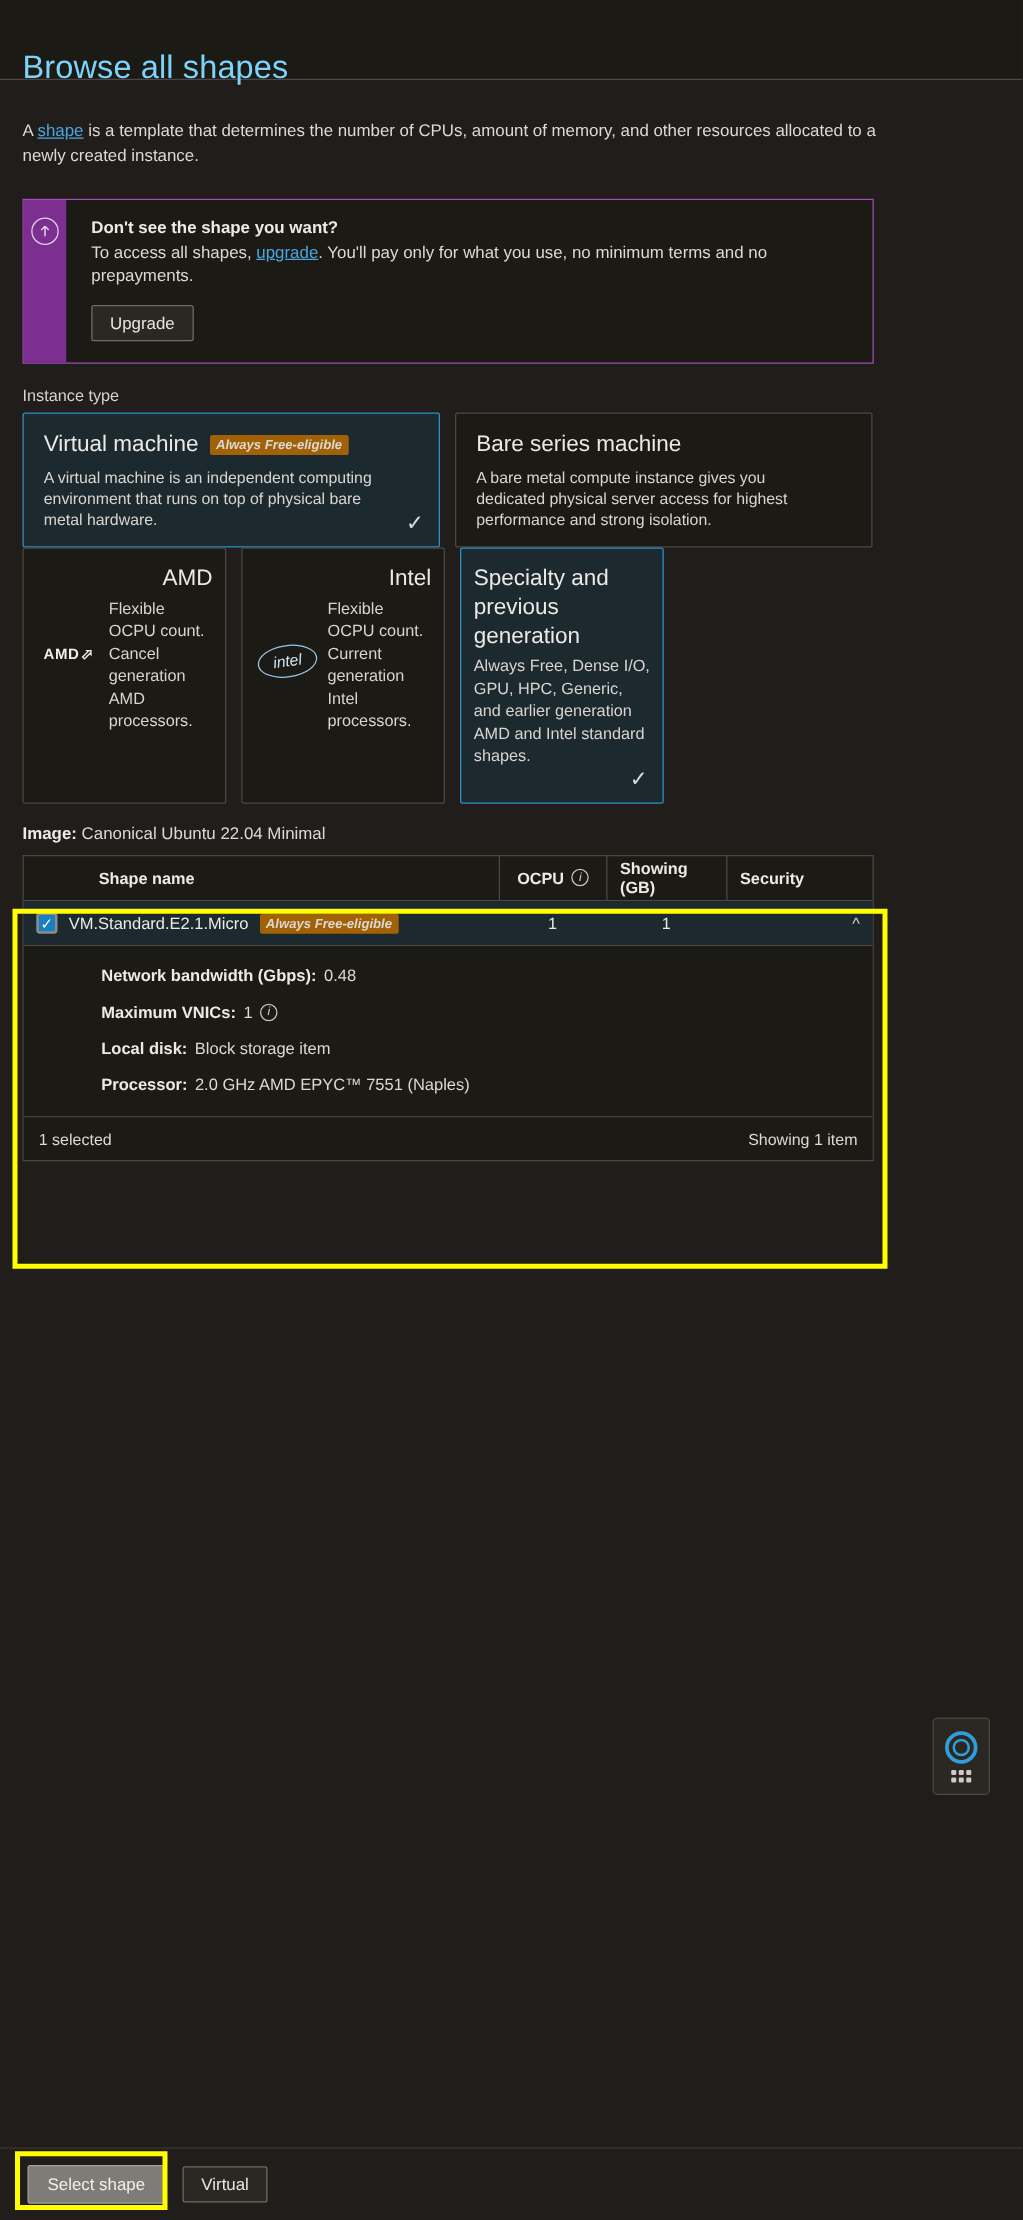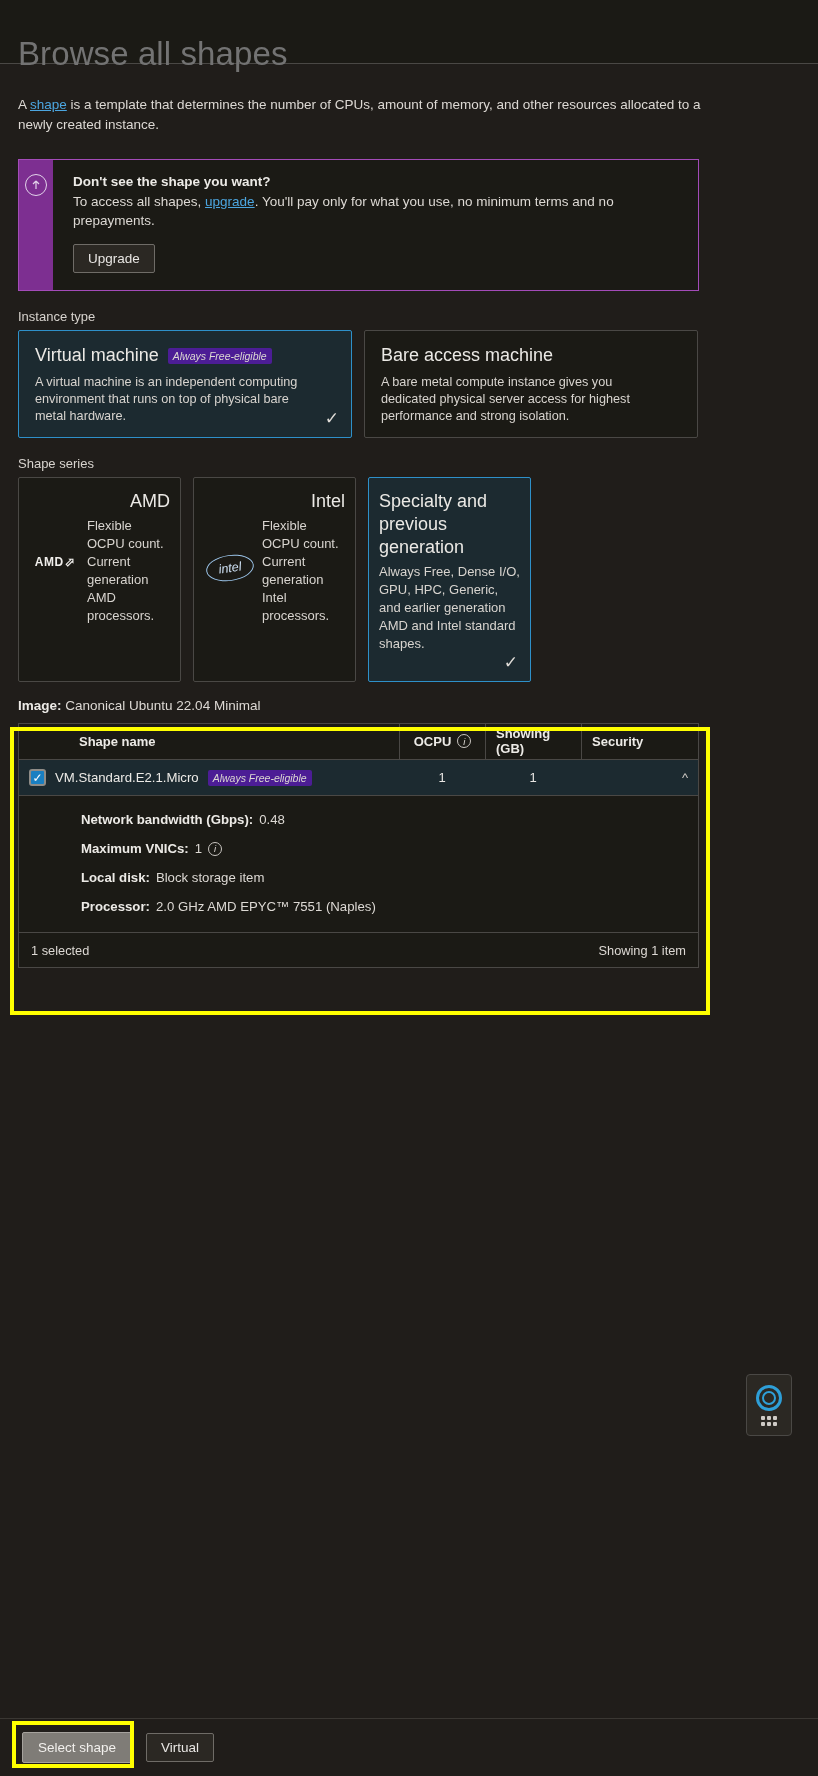--- a/index.html
+++ b/index.html
@@ -15,21 +15,21 @@
 
   
   .header {
     height: 64px;
     background: #1b1a15;
     border-bottom: 1px solid #4a4845;
     display: flex;
     align-items: center;
     padding: 0 18px;
   }
-  .header-title { font-size: 33px; font-weight: 400; color: #737373; letter-spacing: .1px; margin-top: 44px; }
+  .header-title { font-size: 26px; font-weight: 400; color: #7dd3fc; letter-spacing: .1px; margin-top: 44px; }
 
   
   .body { padding: 0 18px; margin-top: 31px; }
 
   .intro {
     font-size: 13.5px;
     line-height: 20px;
     color: #ddd9d4;
     margin-top: 20px;
     max-width: 690px;
@@ -87,25 +87,25 @@
     border-radius: 2px;
     padding: 14px 16px 12px 16px;
     position: relative;
     cursor: pointer;
   }
   .card.selected { border: 1.5px solid #2e90c9; background: #1c2a30; }
   .itype-card { width: 334px; min-height: 104px; }
   .itype-head { display: flex; align-items: center; gap: 9px; margin-bottom: 8px; }
   .itype-title { font-size: 18px; color: #ebe9e5; font-weight: 400; }
   .pill {
-    background: #4c1d95;
+    background: #a16207;
     color: #dcd8d2;
     font-size: 10.5px;
     font-style: italic;
-    font-weight: normal;
+    font-weight: bold;
     padding: 2px 5px;
     border-radius: 2px;
     white-space: nowrap;
   }
   .itype-desc { font-size: 12.7px; line-height: 17px; color: #d8d4cf; padding-right: 22px; }
   .check {
     position: absolute;
     right: 12px; bottom: 10px;
     color: #dfdcd7;
     font-size: 17px;
@@ -342,36 +342,35 @@
       <div class="card itype-card selected">
         <div class="itype-head">
           <span class="itype-title">Virtual machine</span>
           <span class="pill">Always Free-eligible</span>
         </div>
         <div class="itype-desc">A virtual machine is an independent computing environment that runs on top of physical bare metal hardware.</div>
         <span class="check">✓</span>
       </div>
       <div class="card itype-card">
         <div class="itype-head">
-          <span class="itype-title">Bare access machine</span>
+          <span class="itype-title">Bare series machine</span>
         </div>
         <div class="itype-desc">A bare metal compute instance gives you dedicated physical server access for highest performance and strong isolation.</div>
       </div>
     </div>
 
-    <div class="section-label">Shape series</div>
     <div class="series-row">
 
       <div class="card series-card">
         <div class="series-title">AMD</div>
         <div class="series-inner">
           <span class="series-logo">
             <span class="logo-amd">AMD<span class="arrow">⬀</span></span>
           </span>
-          <span class="series-desc">Flexible OCPU count. Current generation AMD processors.</span>
+          <span class="series-desc">Flexible OCPU count. Cancel generation AMD processors.</span>
         </div>
       </div>
 
       <div class="card series-card">
         <div class="series-title">Intel</div>
         <div class="series-inner">
           <span class="series-logo">
             <span class="logo-intel">intel</span>
           </span>
           <span class="series-desc">Flexible OCPU count. Current generation Intel processors.</span>

